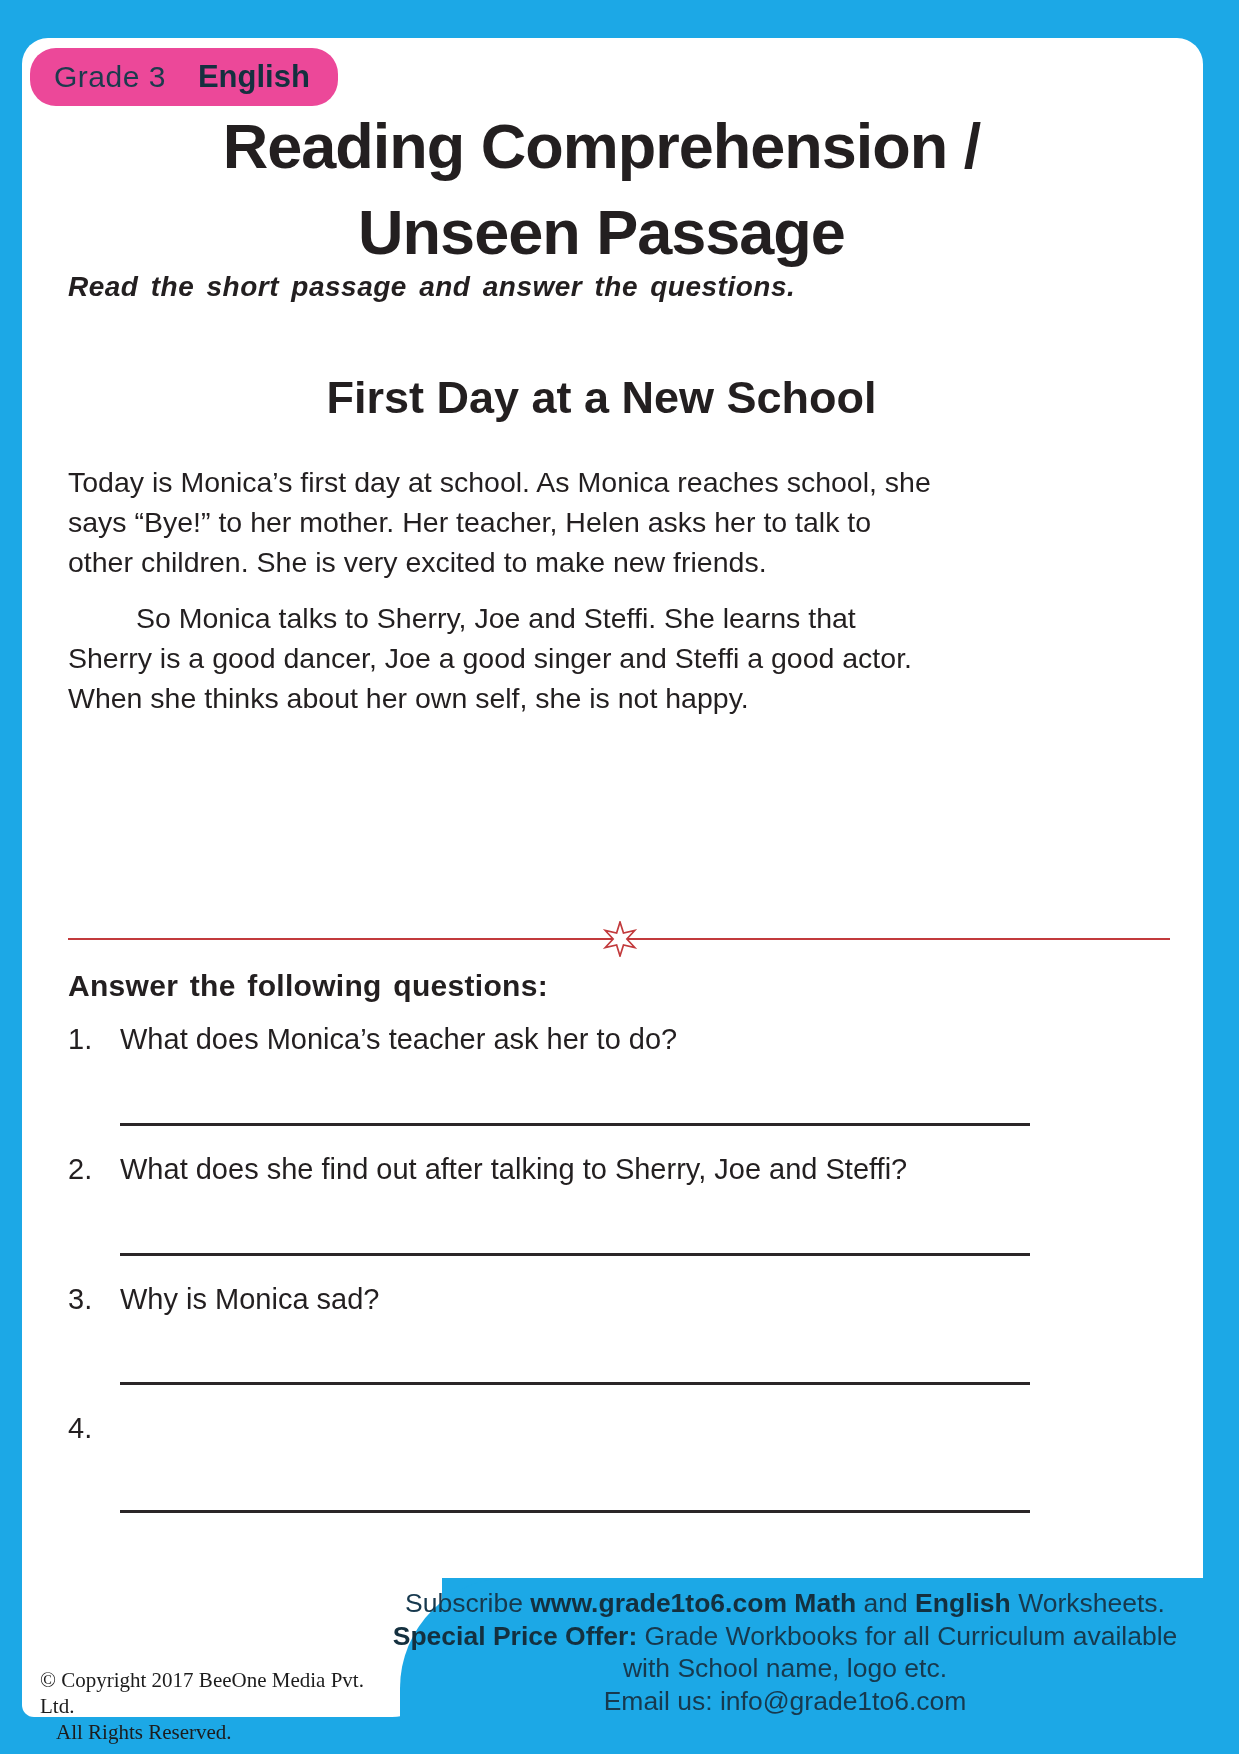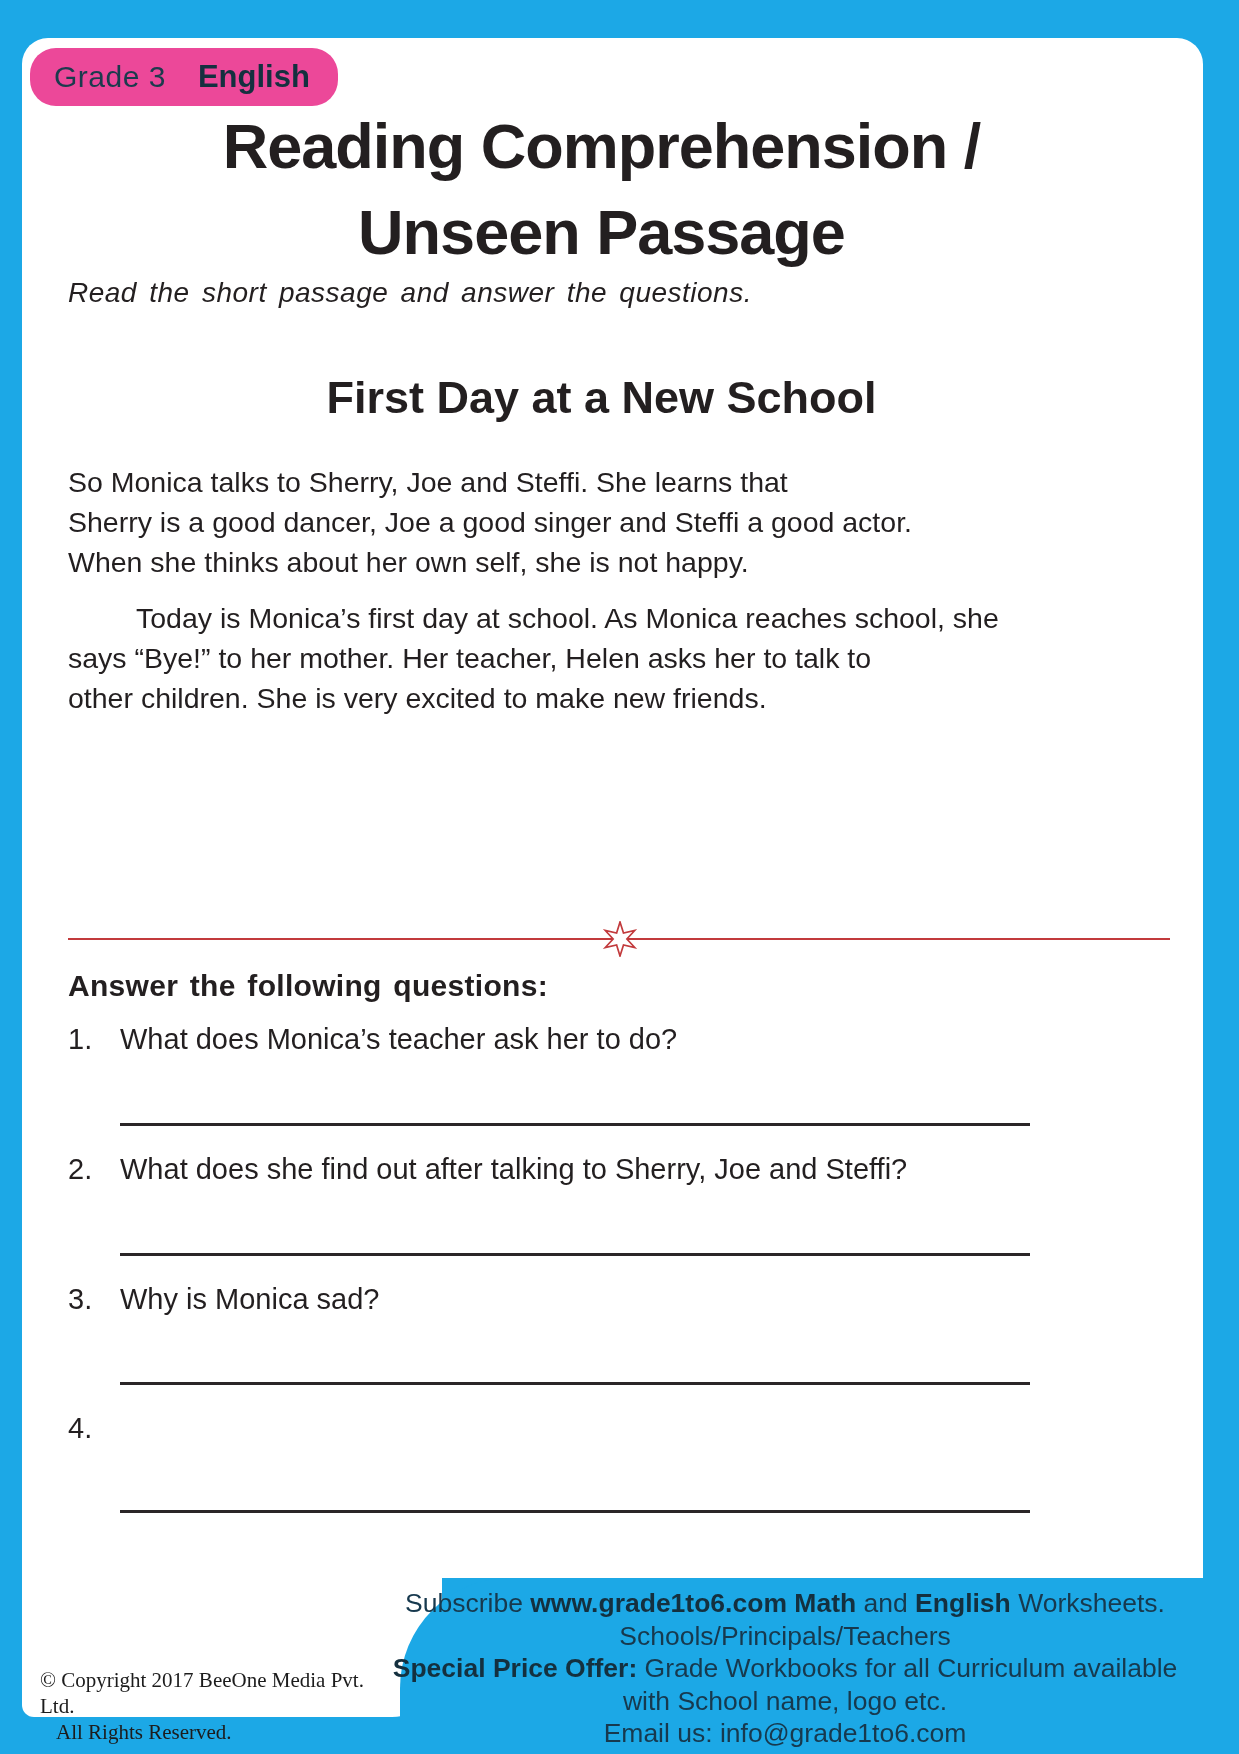--- a/index.html
+++ b/index.html
@@ -19,21 +19,21 @@
     border-top-left-radius:110px;}
   
   .badge{left:30px;top:48px;width:308px;height:58px;background:#ec4899;
     border-radius:26px;display:flex;align-items:center;padding-left:24px;box-sizing:border-box;
     gap:32px;}
   .badge .grade{font-size:30px;font-weight:400;color:#1B3B4D;letter-spacing:.5px;}
   .badge .subject{font-size:31px;font-weight:700;color:#14303F;}
   
   .page-title{left:0;right:36px;top:103px;text-align:center;
     font-size:63px;line-height:86px;font-weight:800;letter-spacing:-1px;color:#231F20;}
-  .instruction{left:68px;top:277px;font-size:28px;font-weight:400;font-style:italic;
+  .instruction{left:68px;top:271px;font-size:28px;font-weight:700;font-style:italic;
     letter-spacing:.5px;word-spacing:4px;}
   .passage-title{left:0;right:36px;top:372px;text-align:center;
     font-size:45px;font-weight:800;color:#231F20;}
   
   .passage{left:68px;top:462px;width:1060px;font-size:28.5px;line-height:40px;}
   .passage p{margin:0;white-space:pre-wrap;}
   .passage p + p{margin-top:16px;text-indent:68px;}
   
   .divider-line{left:68px;top:938px;width:1102px;border-top:2.5px solid #C23A3C;}
   .divider-star{left:602px;top:921px;width:36px;height:36px;}
@@ -67,26 +67,26 @@
 </div>
 
 <div class="abs page-title">
   <div>Reading Comprehension /</div>
   <div>Unseen Passage</div>
 </div>
 <div class="abs instruction">Read the short passage and answer the questions.</div>
 <div class="abs passage-title">First Day at a New School</div>
 
 <div class="abs passage">
+  <p>Today is Monica’s first day at school. As Monica reaches school, she
+says “Bye!” to her mother. Her teacher, Helen asks her to talk to
+other children. She is very excited to make new friends.</p>
   <p>So Monica talks to Sherry, Joe and Steffi. She learns that
 Sherry is a good dancer, Joe a good singer and Steffi a good actor.
 When she thinks about her own self, she is not happy.</p>
-  <p>Today is Monica’s first day at school. As Monica reaches school, she
-says “Bye!” to her mother. Her teacher, Helen asks her to talk to
-other children. She is very excited to make new friends.</p>
 </div>
 
 <div class="abs divider-line"></div>
 <svg class="abs divider-star" viewBox="0 0 34 34">
   <polygon points="17,1 20.3,11.4 30.9,9 23.5,17 30.9,25 20.3,22.6 17,33 13.8,22.6 3.1,25 10.5,17 3.1,9 13.8,11.4" fill="#ffffff" stroke="#C23A3C" stroke-width="1.6"></polygon>
 </svg>
 
 <div class="abs answer-header">Answer the following questions:</div>
 
 <div class="abs q-row q1">
@@ -107,21 +107,20 @@
 </div>
 <div class="abs answer-line l3"></div>
 
 <div class="abs q-row q4">
   <span class="q-num">4.</span>
 </div>
 <div class="abs answer-line l4"></div>
 
 <div class="abs footer-text">
   <div class="line"><span>Subscribe </span><b>www.grade1to6.com Math</b><span> and </span><b>English</b><span> Worksheets.</span></div>
-  <div class="line">Schools/Principals/Teachers</div>
   <div class="line"><b>Special Price Offer:</b><span> Grade Workbooks for all Curriculum available</span></div>
   <div class="line">with School name, logo etc.</div>
   <div class="line">Email us: info@grade1to6.com</div>
 </div>
 
 <div class="abs copyright">
   <div class="c1">© Copyright 2017 BeeOne Media Pvt. Ltd.</div>
   <div class="c2">All Rights Reserved.</div>
 </div>
 

